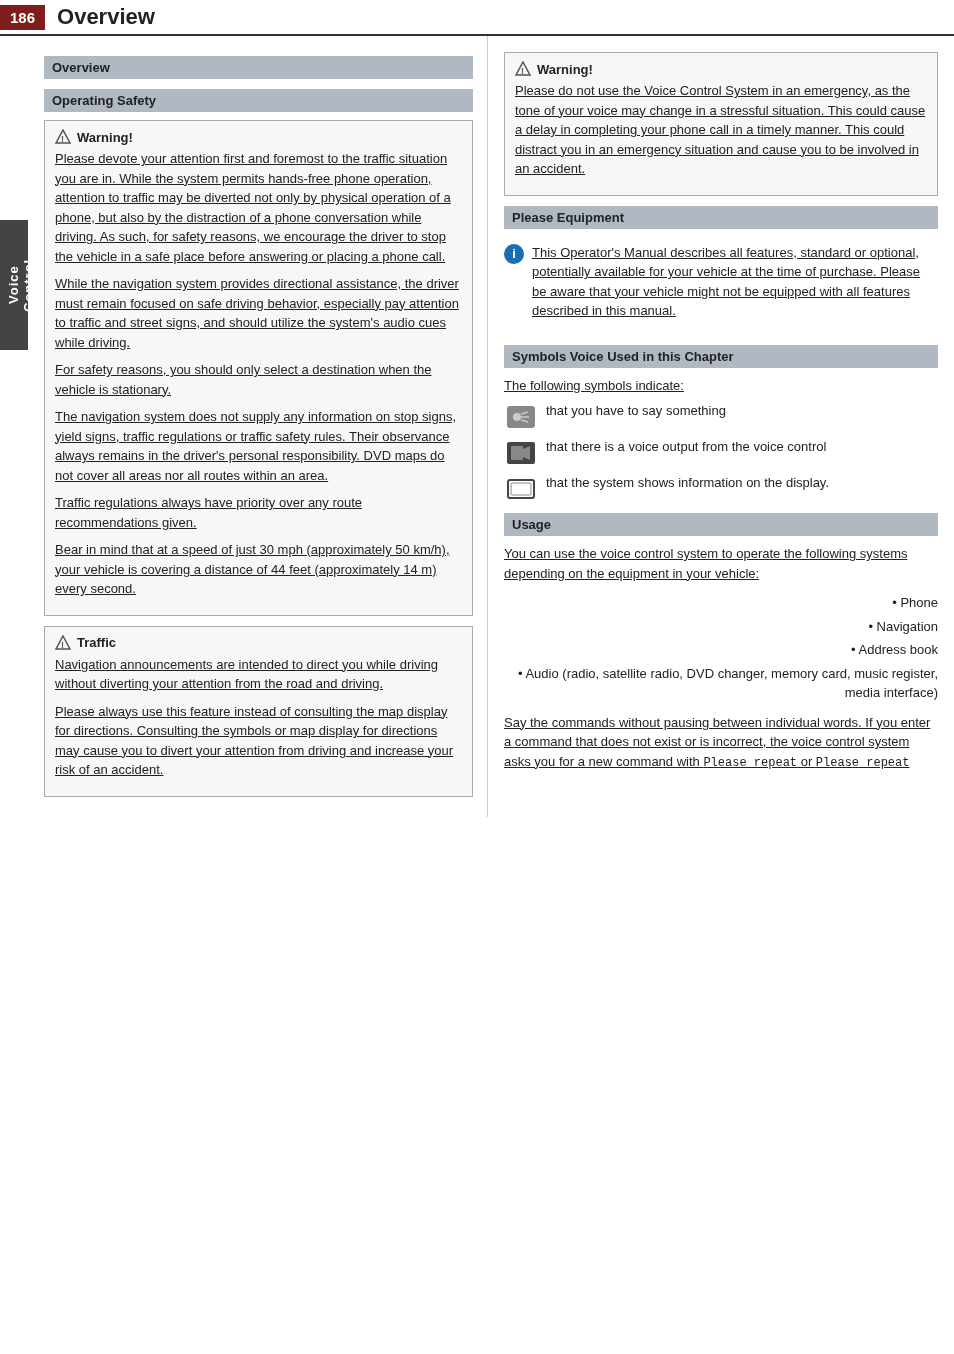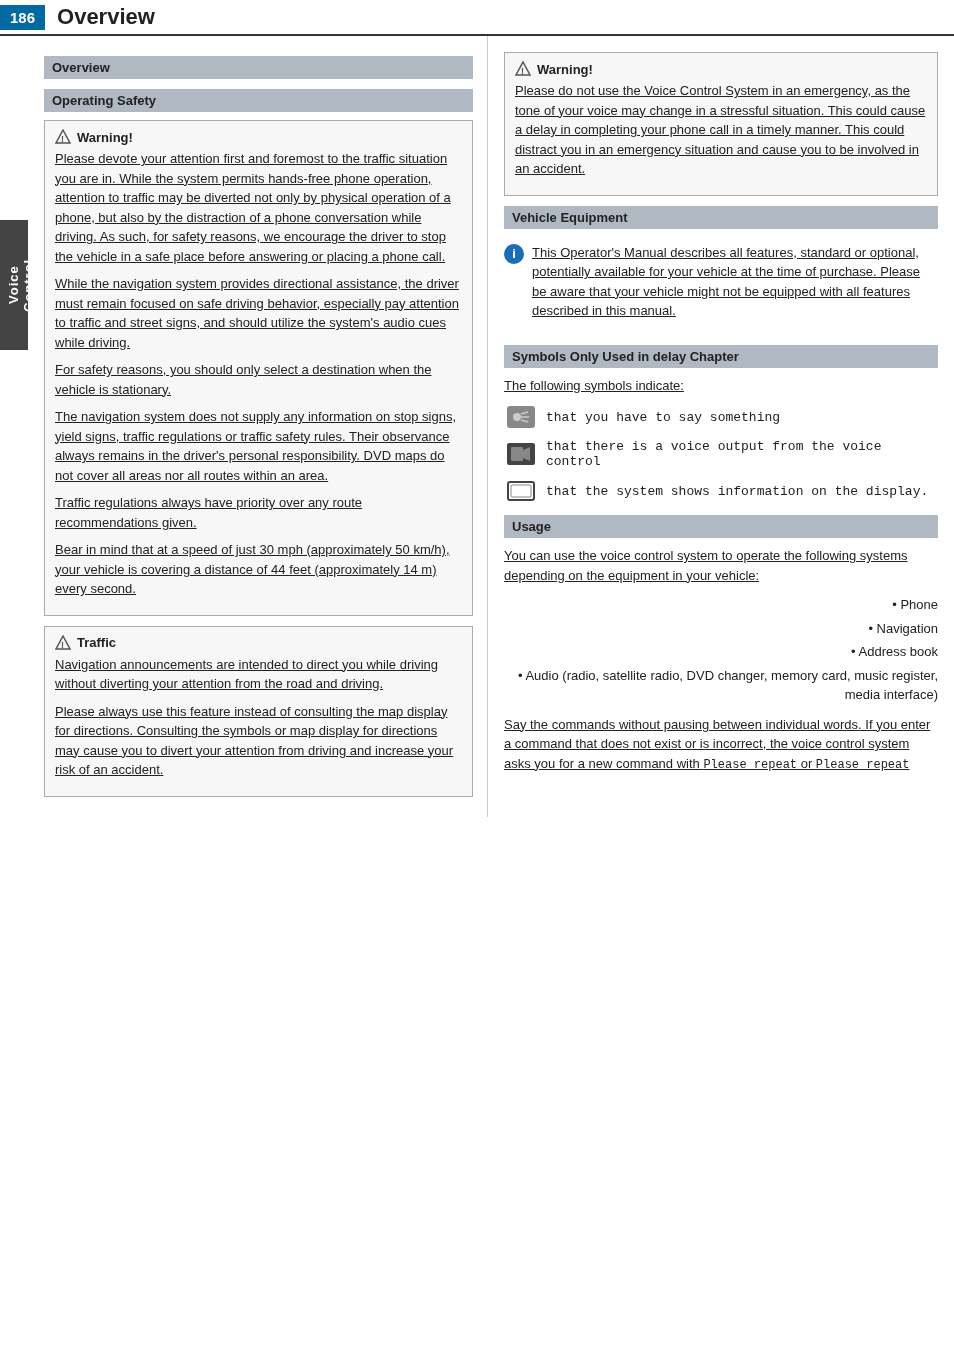--- a/index.html
+++ b/index.html
@@ -15,21 +15,21 @@
 
     
     .top-bar {
       display: flex;
       align-items: center;
       border-bottom: 2px solid #333;
       padding: 4px 0 4px 0;
       background: #fff;
     }
     .page-number {
-      background: #0369a1;
+      background: #7f1d1d;
       color: #fff;
       font-weight: bold;
       font-size: 15px;
       padding: 4px 10px;
       margin-right: 12px;
       min-width: 44px;
       text-align: center;
     }
     .page-title-header {
       font-size: 22px;
@@ -136,23 +136,22 @@
       align-items: center;
       justify-content: center;
       flex-shrink: 0;
       margin-right: 8px;
       margin-top: 1px;
     }
 
     
     .symbol-row {
       display: flex;
-      align-items: center;
+      align-items: flex-start;
       margin-bottom: 8px;
-      font-family: Liberation Mono, monospace;
     }
     .symbol-img {
       width: 34px;
       height: 28px;
       margin-right: 8px;
       flex-shrink: 0;
       display: flex;
       align-items: center;
       justify-content: center;
     }
@@ -238,27 +237,27 @@
           <svg width="16" height="16" viewBox="0 0 16 16">
             <polygon points="8,1 15,14 1,14" fill="none" stroke="#555" stroke-width="1.5"></polygon>
             <text x="7.5" y="13" font-size="9" font-weight="bold" fill="#555" text-anchor="middle">!</text>
           </svg>
         </span>
         <span>Warning!</span>
       </div>
       <p>Please do not use the Voice Control System in an emergency, as the tone of your voice may change in a stressful situation. This could cause a delay in completing your phone call in a timely manner. This could distract you in an emergency situation and cause you to be involved in an accident.</p>
     </div>
 
-    <div class="section-header">Vehicle Equipment</div>
+    <div class="section-header">Please Equipment</div>
     <div class="info-box">
       <div class="info-circle">i</div>
       <p>This Operator's Manual describes all features, standard or optional, potentially available for your vehicle at the time of purchase. Please be aware that your vehicle might not be equipped with all features described in this manual.</p>
     </div>
 
-    <div class="section-header">Symbols Only Used in delay Chapter</div>
+    <div class="section-header">Symbols Voice Used in this Chapter</div>
     <p>The following symbols indicate:</p>
 
     <div class="symbol-row">
       <div class="symbol-img">
         <svg width="30" height="24" viewBox="0 0 30 24">
           <rect x="1" y="1" width="28" height="22" rx="3" fill="#888"></rect>
           <circle cx="11" cy="12" r="4" fill="#ccc"></circle>
           <line x1="15" y1="9" x2="22" y2="7" stroke="#ccc" stroke-width="1.5"></line>
           <line x1="15" y1="12" x2="23" y2="12" stroke="#ccc" stroke-width="1.5"></line>
           <line x1="15" y1="15" x2="22" y2="17" stroke="#ccc" stroke-width="1.5"></line>

